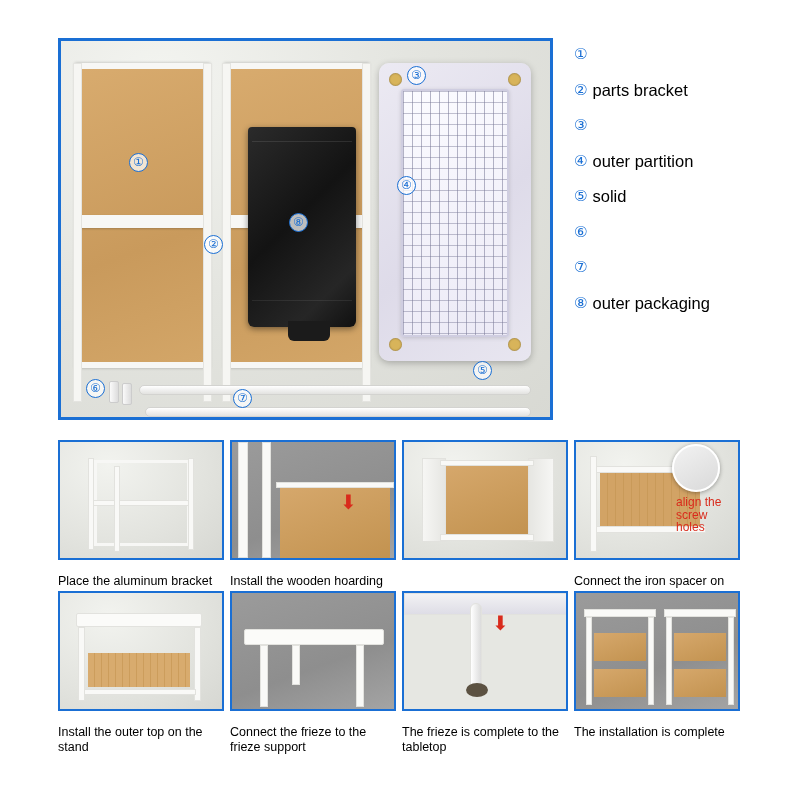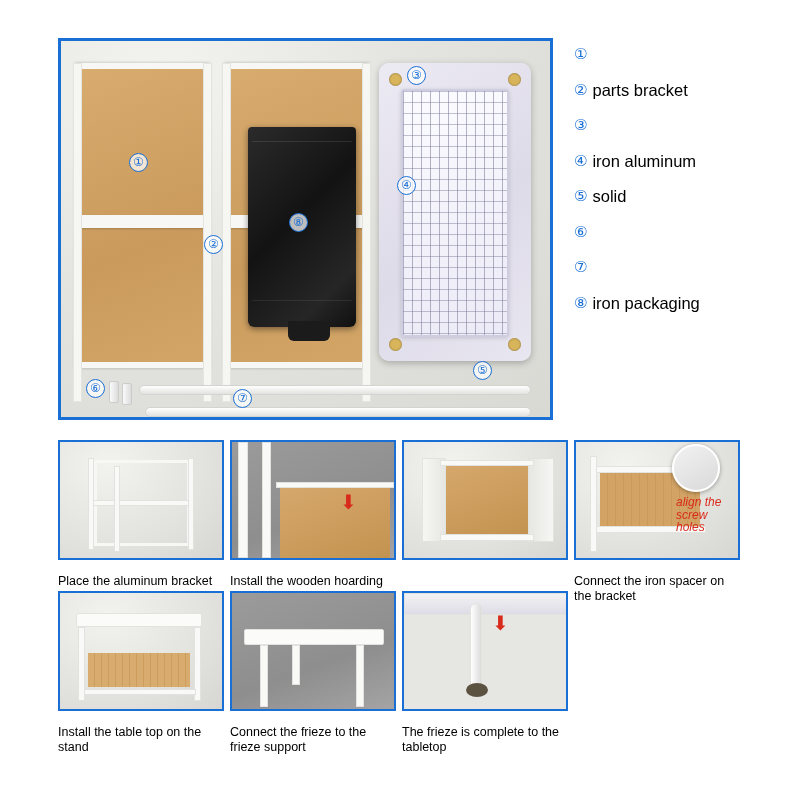--- a/index.html
+++ b/index.html
@@ -309,35 +309,35 @@
     </div>
     <div class="legend-row">
       <span class="legend-num">②</span>
       <span class="legend-label">parts bracket</span>
     </div>
     <div class="legend-row">
       <span class="legend-num">③</span>
     </div>
     <div class="legend-row">
       <span class="legend-num">④</span>
-      <span class="legend-label">iron aluminum</span>
+      <span class="legend-label">outer partition</span>
     </div>
     <div class="legend-row">
       <span class="legend-num">⑤</span>
       <span class="legend-label">solid</span>
     </div>
     <div class="legend-row">
       <span class="legend-num">⑥</span>
     </div>
     <div class="legend-row">
       <span class="legend-num">⑦</span>
     </div>
     <div class="legend-row">
       <span class="legend-num">⑧</span>
-      <span class="legend-label">iron packaging</span>
+      <span class="legend-label">outer packaging</span>
     </div>
   </div>
 </div>
 
 <div id="steps">
 
   <div class="step">
     <div class="step-img">
       <div class="cloth"></div>
       <div class="wf" style="left:34px; top:18px; width:96px; height:86px; background:transparent; border:3px solid #f7f7f5;"></div>
@@ -373,35 +373,35 @@
   </div>
 
   <div class="step">
     <div class="step-img">
       <div class="cloth"></div>
       <div class="wood" style="left:24px; top:30px; width:100px; height:56px; background:repeating-linear-gradient(to right,#d2a365 0 7px,#c99a59 7px 8px);"></div>
       <div class="wf" style="left:18px; top:24px; width:112px; height:7px;"></div>
       <div class="wf" style="left:18px; top:84px; width:112px; height:7px;"></div>
       <div class="wf" style="left:14px; top:14px; width:7px; height:96px;"></div>
       <div class="zoom-bubble" style="left:96px; top:2px; width:48px; height:48px;"></div>
-      <div class="red-note" style="left:100px; top:54px; width:62px;font-style:italic;">align the screw holes</div>
+      <div class="red-note" style="left:100px; top:54px; width:62px;">align the screw holes</div>
     </div>
     <div class="step-cap">Connect the iron spacer on the bracket</div>
   </div>
 
   <div class="step">
     <div class="step-img">
       <div class="cloth"></div>
       <div class="wf" style="left:16px; top:20px; width:126px; height:14px; background:#fbfbf9; border-radius:2px;"></div>
       <div class="wf" style="left:18px; top:34px; width:7px; height:74px;"></div>
       <div class="wf" style="left:134px; top:34px; width:7px; height:74px;"></div>
       <div class="wood" style="left:28px; top:60px; width:102px; height:34px; background:repeating-linear-gradient(to right,#d8ab6e 0 6px,#cc9d5c 6px 7px);"></div>
       <div class="wf" style="left:24px; top:96px; width:112px; height:6px;"></div>
     </div>
-    <div class="step-cap">Install the table top on the stand</div>
+    <div class="step-cap">Install the outer top on the stand</div>
   </div>
 
   <div class="step">
     <div class="step-img">
       <div class="cloth-grey"></div>
       <div class="wf" style="left:12px; top:36px; width:140px; height:16px; background:#fbfbf9; border-radius:2px;"></div>
       <div class="wf" style="left:28px; top:52px; width:8px; height:62px;"></div>
       <div class="wf" style="left:124px; top:52px; width:8px; height:62px;"></div>
       <div class="wf" style="left:60px; top:52px; width:8px; height:40px;"></div>
     </div>
@@ -412,13 +412,29 @@
     <div class="step-img">
       <div class="cloth-lav"></div>
       <div class="wf" style="left:0; top:0; width:166px; height:22px; background:linear-gradient(180deg,#f2f2f4,#dedde6);"></div>
       <div class="wf" style="left:66px; top:10px; width:12px; height:86px; background:linear-gradient(90deg,#ffffff,#dcdcdc); border-radius:6px;"></div>
       <div style="position:absolute; left:62px; top:90px; width:22px; height:14px; background:#5c5242; border-radius:50%;"></div>
       <div class="arrow-red" style="left:88px; top:20px;">⬇</div>
     </div>
     <div class="step-cap">The frieze is complete to the tabletop</div>
   </div>
 
+  <div class="step">
+    <div class="step-img">
+      <div class="cloth-grey"></div>
+      <div class="wf" style="left:8px; top:16px; width:72px; height:8px;"></div>
+      <div class="wf" style="left:88px; top:16px; width:72px; height:8px;"></div>
+      <div class="wf" style="left:10px; top:24px; width:6px; height:88px;"></div>
+      <div class="wf" style="left:72px; top:24px; width:6px; height:88px;"></div>
+      <div class="wf" style="left:90px; top:24px; width:6px; height:88px;"></div>
+      <div class="wf" style="left:152px; top:24px; width:6px; height:88px;"></div>
+      <div class="wood" style="left:18px; top:40px; width:52px; height:28px;"></div>
+      <div class="wood" style="left:18px; top:76px; width:52px; height:28px;"></div>
+      <div class="wood" style="left:98px; top:40px; width:52px; height:28px;"></div>
+      <div class="wood" style="left:98px; top:76px; width:52px; height:28px;"></div>
+    </div>
+    <div class="step-cap">The installation is complete</div>
+  </div>
 </div>
 
 </body></html>

